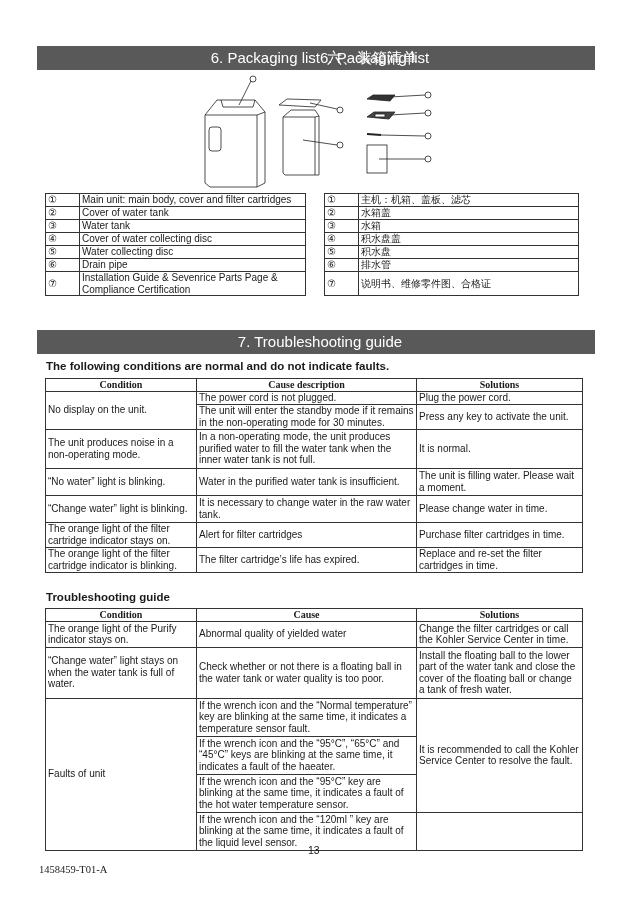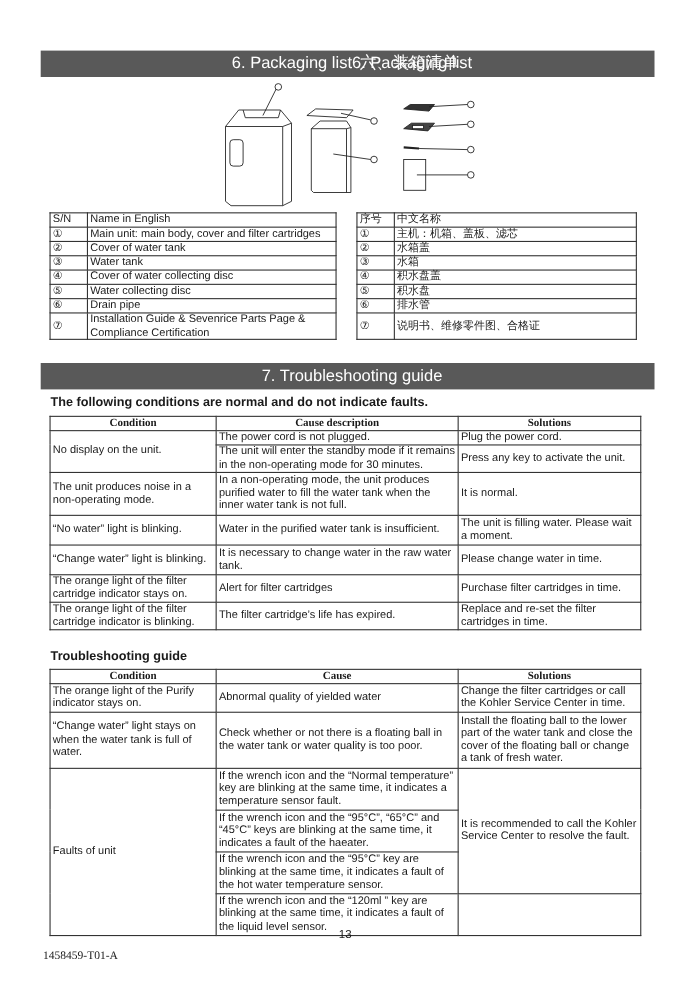--- a/index.html
+++ b/index.html
@@ -76,24 +76,20 @@
   </g>
   <circle cx="233" cy="84" r="3"></circle>
 </svg>
 
 <table id="pack-en">
   <colgroup>
       <col style="width:34px">
       <col>
     </colgroup>
   <tbody>
-      <tr>
-    <td>S/N</td>
-    <td>Name in English</td>
-  </tr>
   <tr>
         <td>①</td>
         <td>Main unit: main body, cover and filter cartridges</td>
       </tr>
   <tr>
         <td>②</td>
         <td>Cover of water tank</td>
       </tr>
   <tr>
         <td>③</td>
@@ -117,24 +113,20 @@
       </tr>
 </tbody>
   </table>
 
 <table id="pack-cn">
   <colgroup>
       <col style="width:34px">
       <col>
     </colgroup>
   <tbody>
-      <tr>
-    <td>序号</td>
-    <td>中文名称</td>
-  </tr>
   <tr>
         <td>①</td>
         <td>主机：机箱、盖板、滤芯</td>
       </tr>
   <tr>
         <td>②</td>
         <td>水箱盖</td>
       </tr>
   <tr>
         <td>③</td>

